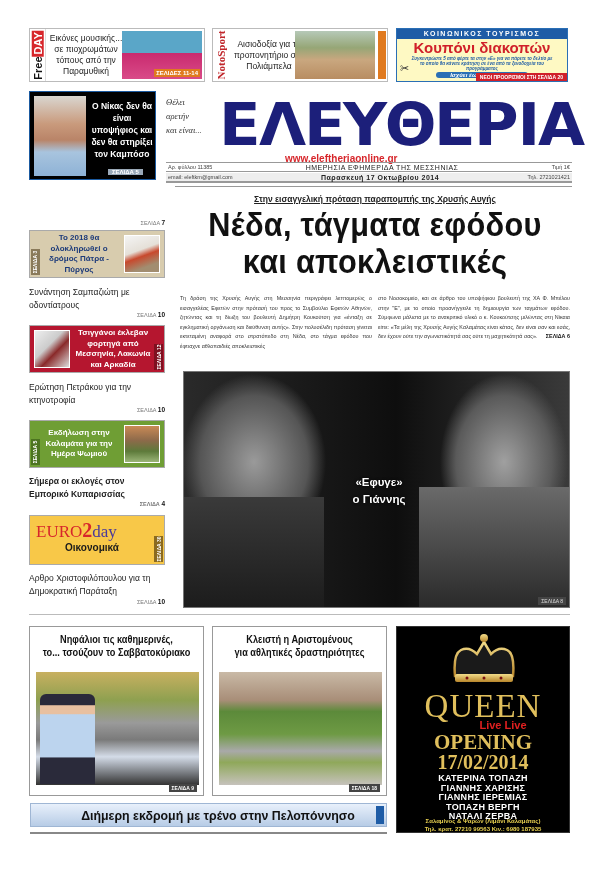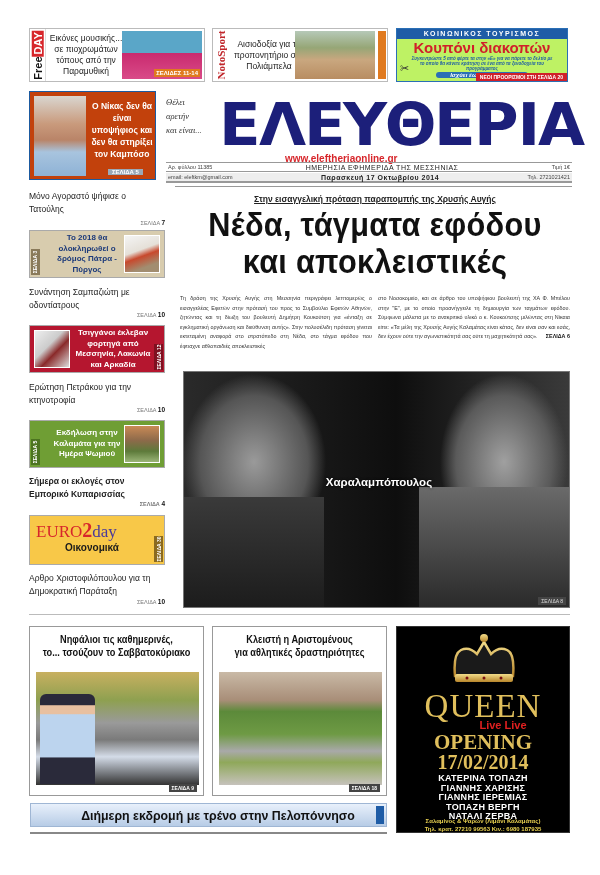--- a/index.html
+++ b/index.html
@@ -17,30 +17,30 @@
   .promo-1 .vert-tag span { color: #111; }
   .promo-1 .vert-tag span b { background: #d7262b; color: #fff; padding: 0 2px; }
   .promo-2 .vert-tag span { color: #c0262b; font-family: "Liberation Serif", serif; font-size: 11px; font-weight: bold; }
   .promo-text { position: absolute; left: 18px; top: 0; width: 76px; height: 100%; display: flex; align-items: center; justify-content: center; text-align: center; font-size: 8.5px; line-height: 11px; color: #222; }
   .promo-img { position: absolute; right: 2px; top: 2px; width: 80px; height: 48px; }
   .promo-1 .promo-img { background: linear-gradient(180deg, #5aa6c8 0%, #5aa6c8 45%, #c92a6f 46%, #d94b88 100%); }
   .promo-2 .promo-img { background: linear-gradient(180deg, #b6c9b8 0%, #96a676 35%, #c9a77f 60%, #b88d62 100%); }
   .img-badge { position: absolute; right: 2px; bottom: 2px; background: #e07a1f; color: #fff; font-size: 6px; font-weight: bold; padding: 1px 2px; }
   .promo-2 .side-badge { position: absolute; right: 1px; top: 2px; bottom: 2px; width: 8px; background: #e07a1f; }
 
-  .promo-3 { background: #bef264; }
+  .promo-3 { background: #fef9c3; }
   .p3-head { background: #1e5ca6; color: #fff; font-size: 7px; font-weight: bold; letter-spacing: 1.5px; text-align: center; height: 10px; line-height: 10px; }
   .p3-title { color: #d0202a; font-weight: bold; font-size: 15px; text-align: center; line-height: 16px; margin-top: 1px; }
   .p3-body { color: #1e5ca6; font-size: 4.5px; font-style: italic; font-weight: bold; text-align: center; line-height: 5px; padding: 0 14px; }
   .p3-valid { margin: 1px auto 0; width: 92px; background: #2a6fb5; color: #fff; font-size: 6px; font-weight: bold; font-style: italic; text-align: center; border-radius: 3px; }
   .p3-foot { position: absolute; right: 0; bottom: 0; background: #d0202a; color: #fff; font-size: 5px; font-weight: bold; padding: 1px 4px; }
   .scissors-icon { position: absolute; left: 3px; bottom: 6px; font-size: 11px; color: #333; }
 
   
-  .nikas-box { position: absolute; left: 29px; top: 91px; width: 127px; height: 89px; background: #c2410c; border: 1px solid #1b5aa0; }
+  .nikas-box { position: absolute; left: 29px; top: 91px; width: 127px; height: 89px; background: #000000; border: 1px solid #1b5aa0; }
   .nikas-photo { position: absolute; left: 4px; top: 4px; width: 52px; height: 80px; background: linear-gradient(180deg, #d9d6d0 0%, #c99a7c 35%, #b98468 55%, #a8c4de 70%, #8eb2d6 100%); }
   .nikas-text { position: absolute; left: 60px; top: 8px; width: 64px; color: #fff; font-weight: bold; font-size: 8.5px; line-height: 12px; text-align: center; }
   .nikas-page { position: absolute; left: 78px; bottom: 4px; background: #9aa9b8; color: #fff; font-size: 6px; padding: 0 4px; font-weight: bold; }
 
   .motto { position: absolute; left: 166px; top: 95px; font-family: "Liberation Serif", serif; font-style: italic; font-size: 8.5px; line-height: 14px; color: #333; }
   .logo { position: absolute; left: 220px; top: 98px; width: 350px; height: 54px; display: flex; align-items: center; justify-content: space-between; }
   .logo span { color: #1c1f7a; font-weight: bold; font-family: "DejaVu Sans", sans-serif; font-size: 58px; line-height: 54px; transform: scaleX(1.05); }
   .site-url { position: absolute; left: 285px; top: 153px; color: #d7262b; font-weight: bold; font-size: 10px; font-family: Liberation Sans, sans-serif; }
   .info-row { position: absolute; left: 166px; width: 406px; height: 10px; display: flex; justify-content: space-between; align-items: center; font-size: 5.5px; color: #444; }
   .info-row-1 { top: 162px; border-top: 1px solid #999; border-bottom: 1px solid #999; }
@@ -50,21 +50,21 @@
   .info-row > span { padding: 0 2px; }
 
   
   .sidebar { position: absolute; left: 29px; top: 190px; width: 136px; }
   .side-item { position: absolute; left: 0; width: 136px; font-size: 8.5px; line-height: 13px; color: #222; }
   .side-page { position: absolute; right: 0; font-size: 5.5px; color: #777; }
   .side-page b { color: #111; font-size: 6.5px; }
   .side-box { position: absolute; left: 0; width: 136px; height: 48px; border: 1px solid #aaa; }
   .side-box .vtag { position: absolute; left: 1px; bottom: 2px; width: 9px; height: 26px; display: flex; align-items: center; justify-content: center; }
   .side-box .vtag span { transform: rotate(-90deg); font-size: 5px; color: #fff; white-space: nowrap; font-weight: bold; }
-  .side-box .btxt { position: absolute; left: 16px; top: 0; width: 82px; height: 100%; display: flex; align-items: center; justify-content: center; text-align: center; font-weight: bold; font-size: 8px; line-height: 10.5px; }
+  .side-box .btxt { position: absolute; left: 8px; top: 0; width: 82px; height: 100%; display: flex; align-items: center; justify-content: center; text-align: center; font-weight: bold; font-size: 8px; line-height: 10.5px; }
   .side-box .bimg { position: absolute; right: 4px; top: 4px; width: 36px; height: 38px; border: 1px solid #fff; }
 
   .box-road { top: 40px; background: #d8ccae; }
   .box-road .btxt { color: #1c3a7a; }
   .box-road .vtag { background: #8a7a5a; }
   .box-road .bimg { background: linear-gradient(160deg, #f4f4f4 0%, #e5e0d8 40%, #c8492d 55%, #a28d70 80%); }
 
   .box-rail { top: 135px; background: #b5162f; }
   .box-rail .btxt { color: #fff; left: 42px; width: 82px; }
   .box-rail .bimg { left: 4px; right: auto; width: 36px; background: linear-gradient(135deg, #eee 0%, #ccc 40%, #8a2a2a 60%, #ddd 100%); }
@@ -190,21 +190,20 @@
   <span>Τιμή 1€</span>
 </div>
 <div class="info-row info-row-2">
   <span>email: eleftkm@gmail.com</span>
   <span class="center">Παρασκευή 17 Οκτωβρίου 2014</span>
   <span>Τηλ. 2721021421</span>
 </div>
 
 <div class="sidebar">
   <div class="side-item" style="top:0;">
-    <div style="width:110px;">Μόνο Αγοραστό ψήφισε ο Τατούλης</div>
     <div class="side-page" style="top:26px;"><span>ΣΕΛΙΔΑ</span> <b>7</b></div>
   </div>
 
   <div class="side-box box-road">
     <div class="vtag">
         <span>ΣΕΛΙΔΑ 3</span>
       </div>
     <div class="btxt">Το 2018 θα ολοκληρωθεί ο δρόμος Πάτρα - Πύργος</div>
     <div class="bimg"></div>
   </div>
@@ -267,21 +266,22 @@
 <div class="body-col body-col-1">Τη δράση της Χρυσής Αυγής στη Μεσσηνία περιγράφει λεπτομερώς ο εισαγγελέας Εφετών στην πρότασή του προς το Συμβούλιο Εφετών Αθηνών, ζητώντας και τη δίωξη του βουλευτή Δημήτρη Κουκούτση για «ένταξη σε εγκληματική οργάνωση και διεύθυνση αυτής». Στην πολυσέλιδη πρόταση γίνεται εκτεταμένη αναφορά στο στρατόπεδο στη Νέδα, στο τάγμα εφόδου που έφτιαχνε αθλοπαιδιές αποκλειστικές</div>
 <div class="body-col body-col-2">
   <span>στο Νοσοκομείο, και σε άρθρο του υποψήφιου βουλευτή της ΧΑ Φ. Μπέλου στην "Ε", με το οποίο προανήγγειλε τη δημιουργία των ταγμάτων εφόδου. Σύμφωνα μάλιστα με το ανακριτικό υλικό ο κ. Κουκούτσης μιλώντας στη Νίκαια είπε: «Τα μέλη της Χρυσής Αυγής Καλαμάτας είναι κάτας, δεν είναι σαν και εσάς, δεν έχουν ούτε την αγωνιστικότητά σας ούτε τη μαχητικότητά σας».</span>
   <span class="sel">ΣΕΛΙΔΑ 6</span>
 </div>
 
 <div class="photo-main">
   <div class="shade-left"></div>
   <div class="shade-right"></div>
   <div class="photo-caption">
-    <div>Χαραλαμπόπουλος</div>
+    <div>«Εφυγε»</div>
+    <div>ο Γιάννης</div>
   </div>
   <div class="photo-page">ΣΕΛΙΔΑ 8</div>
 </div>
 
 <div class="bbox bbox-1">
   <div class="bbox-title">
     <div>Νηφάλιοι τις καθημερινές,</div>
     <div>το... τσούζουν το Σαββατοκύριακο</div>
   </div>
   <div class="bbox-img">

